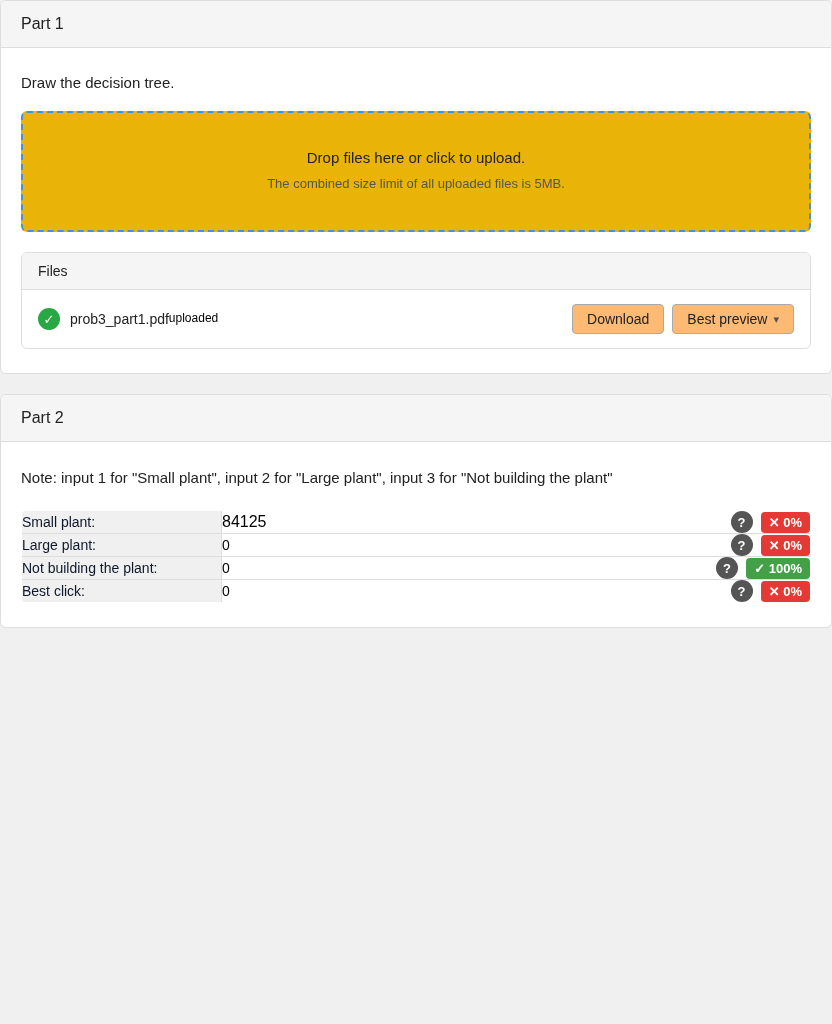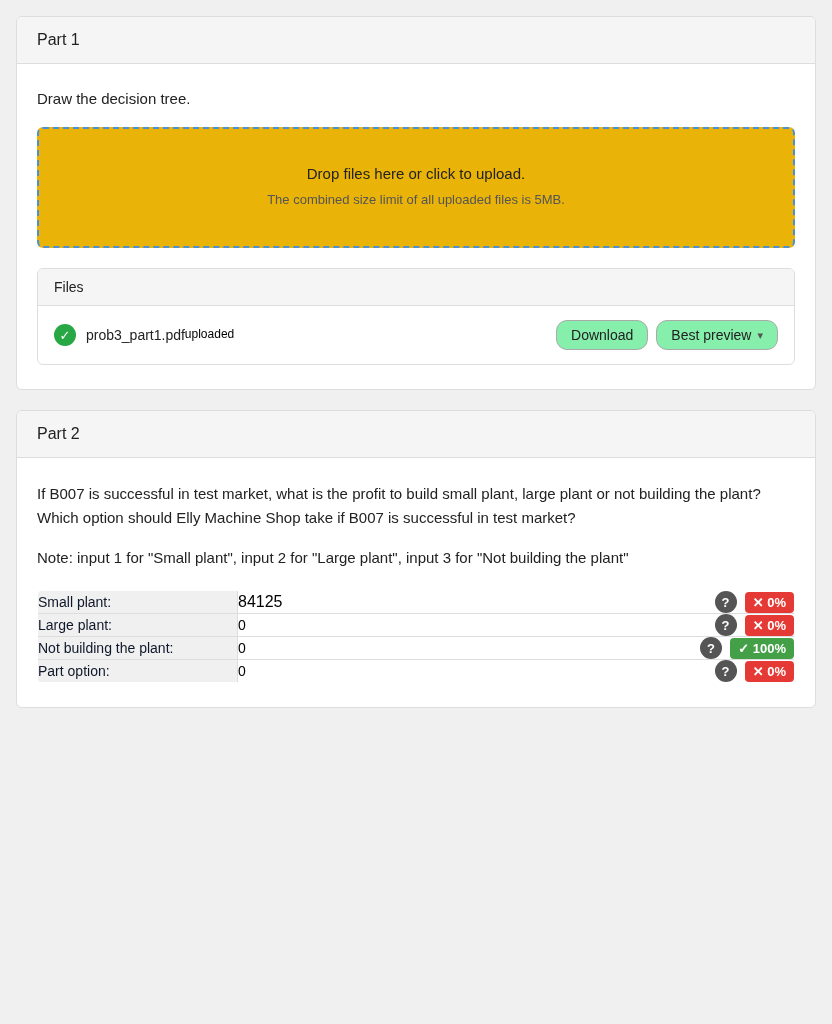--- a/index.html
+++ b/index.html
@@ -6,21 +6,20 @@
     body {
       font-family: -apple-system, BlinkMacSystemFont, 'Segoe UI', sans-serif;
       background: #f0f0f0;
       font-size: 15px;
       color: #222;
     }
     .page {
       width: 832px;
       min-height: 1024px;
       background: #f0f0f0;
-      padding: 16px;
     }
     .section {
       background: #fff;
       border: 1px solid #ddd;
       border-radius: 6px;
       margin-bottom: 20px;
       overflow: hidden;
     }
     .section-header {
       background: #f5f5f5;
@@ -102,22 +101,22 @@
     .file-status {
       font-size: 12px;
       color: #000000;
     }
     .file-actions {
       display: flex;
       gap: 8px;
     }
     .btn-outline {
       border: 1px solid #aaa;
-      background: #86efac;
-      border-radius: 11px;
+      background: #fdba74;
+      border-radius: 4px;
       padding: 6px 14px;
       font-size: 14px;
       cursor: pointer;
       color: #222;
       display: inline-flex;
       align-items: center;
       gap: 6px;
     }
     .chevron-down {
       font-size: 11px;
@@ -250,21 +249,20 @@
         </div>
       </div>
     </div>
   </div>
 
   <div class="section">
     <div class="section-header">
       <span>Part 2</span>
     </div>
     <div class="part2-body">
-      <div class="part2-question">If B007 is successful in test market, what is the profit to build small plant, large plant or not building the plant? Which option should Elly Machine Shop take if B007 is successful in test market?</div>
       <div class="part2-note">Note: input 1 for "Small plant", input 2 for "Large plant", input 3 for "Not building the plant"</div>
 
       <table class="answer-table">
         <tbody id="answer-rows">
             <tr>
     <td class="field-label">Small plant:</td>
     <td class="field-value"><input type="text" value="84125" style="border: none; outline: none; font-size: 16px; width: 100%; background: transparent; cursor: text;"></td>
     <td class="field-actions">
       <span class="help-icon">?</span>
       <span class="badge badge-red">✕ 0%</span>
@@ -280,21 +278,21 @@
   </tr>
             <tr>
     <td class="field-label">Not building the plant:</td>
     <td class="field-value"><input type="text" value="0" style="border: none; outline: none; font-size: 14px; width: 100%; background: transparent; cursor: text;"></td>
     <td class="field-actions">
       <span class="help-icon">?</span>
       <span class="badge badge-green">✓ 100%</span>
     </td>
   </tr>
             <tr>
-    <td class="field-label">Part option:</td>
+    <td class="field-label">Best click:</td>
     <td class="field-value"><input type="text" value="0" style="border: none; outline: none; font-size: 14px; width: 100%; background: transparent; cursor: text;"></td>
     <td class="field-actions">
       <span class="help-icon">?</span>
       <span class="badge badge-red">✕ 0%</span>
     </td>
   </tr>
           </tbody>
       </table>
     </div>
   </div>

